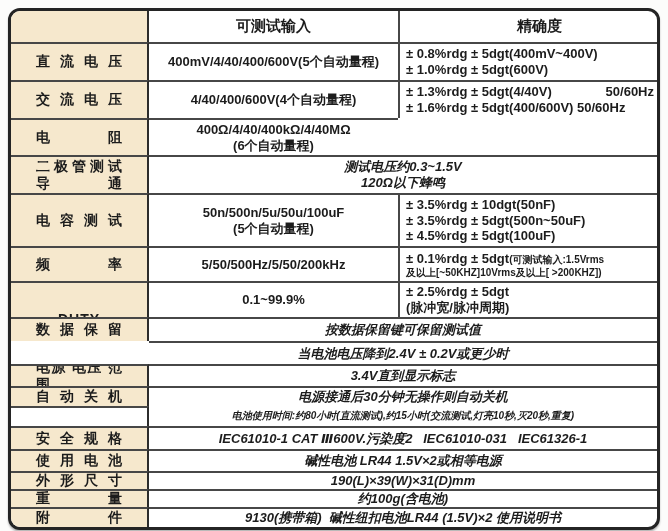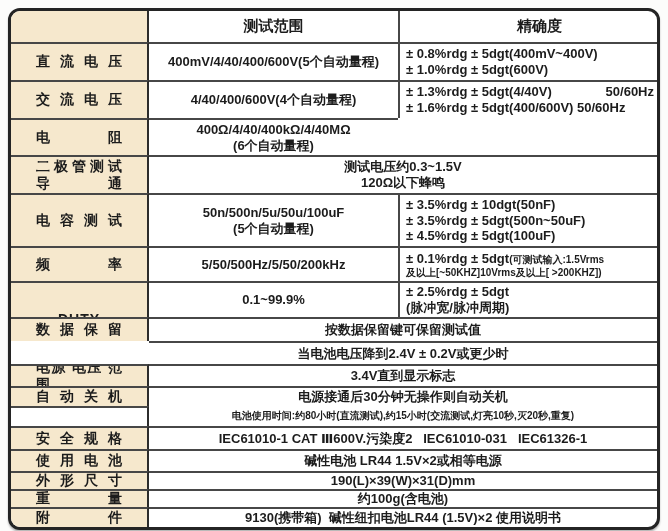--- a/index.html
+++ b/index.html
@@ -24,33 +24,33 @@
   .bt{border-top:2px solid #474747;}
   .lab{background:#f6e8cd;border-right:2px solid #2c2c2c;padding:0 25px;
        font-size:14px;grid-column:1;}
   .lab .jl{width:100%;text-align:justify;text-align-last:justify;}
   .lab .cl{width:100%;text-align:left;text-align-last:center;letter-spacing:1px;margin-top:40px;}
   .labwhite{background:#ffffff;border-right:2px solid #2c2c2c;grid-column:1;}
   .rng{grid-column:2;text-align:center;padding:0 2px;}
   .acc{grid-column:3;border-left:2px solid #474747;align-items:flex-start;
        text-align:left;padding:1px 3px 1px 6px;}
   .acc>div{width:100%;}
-  .sp{grid-column:2/4;text-align:center;white-space:pre-wrap;padding:0 2px;}
+  .sp{grid-column:2/4;text-align:center;white-space:pre-wrap;padding:0 2px;font-style:italic;}
   .between{display:flex;justify-content:space-between;gap:18px;}
   .small{font-size:10px;line-height:1.15;}
   .mid{font-size:10px;}
   .hdr{font-size:15px;text-align:center;}
 </style>
 </head>
 <body>
 
 <div class="tbl">
 
   <div class="c lab"></div>
-  <div class="c rng hdr">测试范围</div>
+  <div class="c rng hdr">可测试输入</div>
   <div class="c acc hdr" style="align-items:center;text-align:center;padding-left:25px;">精确度</div>
 
   <div class="c lab bt">
       <div class="jl">直 流 电 压</div>
     </div>
   <div class="c rng bt">400mV/4/40/400/600V(5个自动量程)</div>
   <div class="c acc bt">
     <div>± 0.8%rdg ± 5dgt(400mV~400V)</div>
     <div>± 1.0%rdg ± 5dgt(600V)</div>
   </div>

